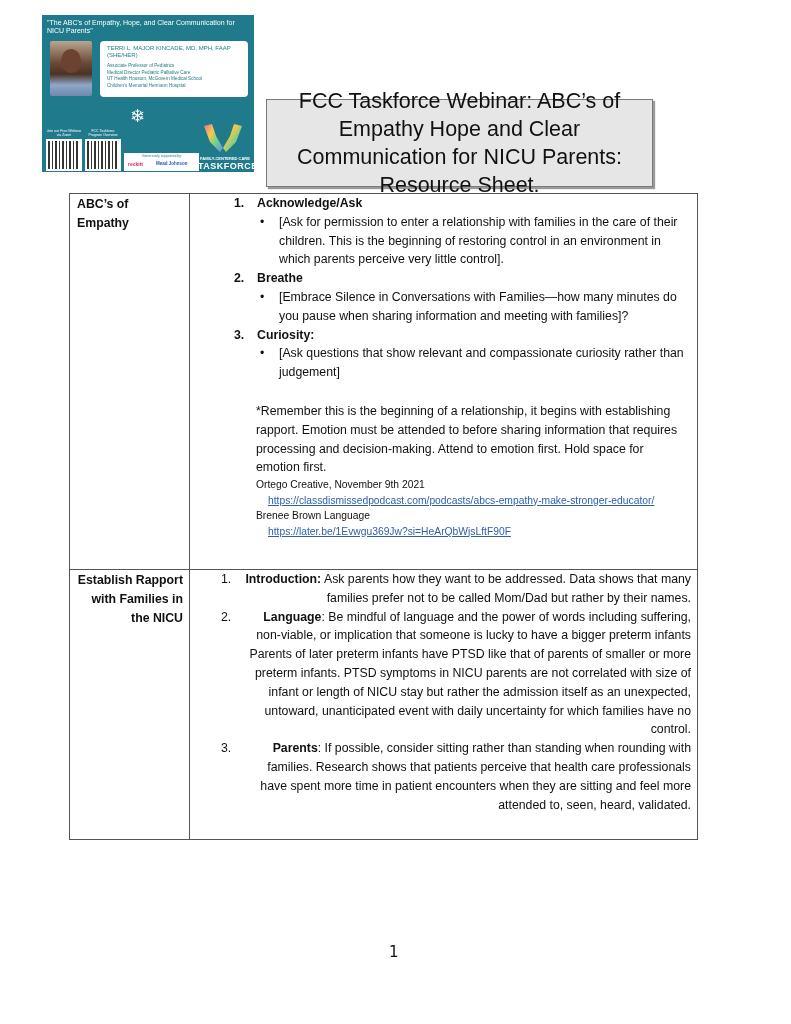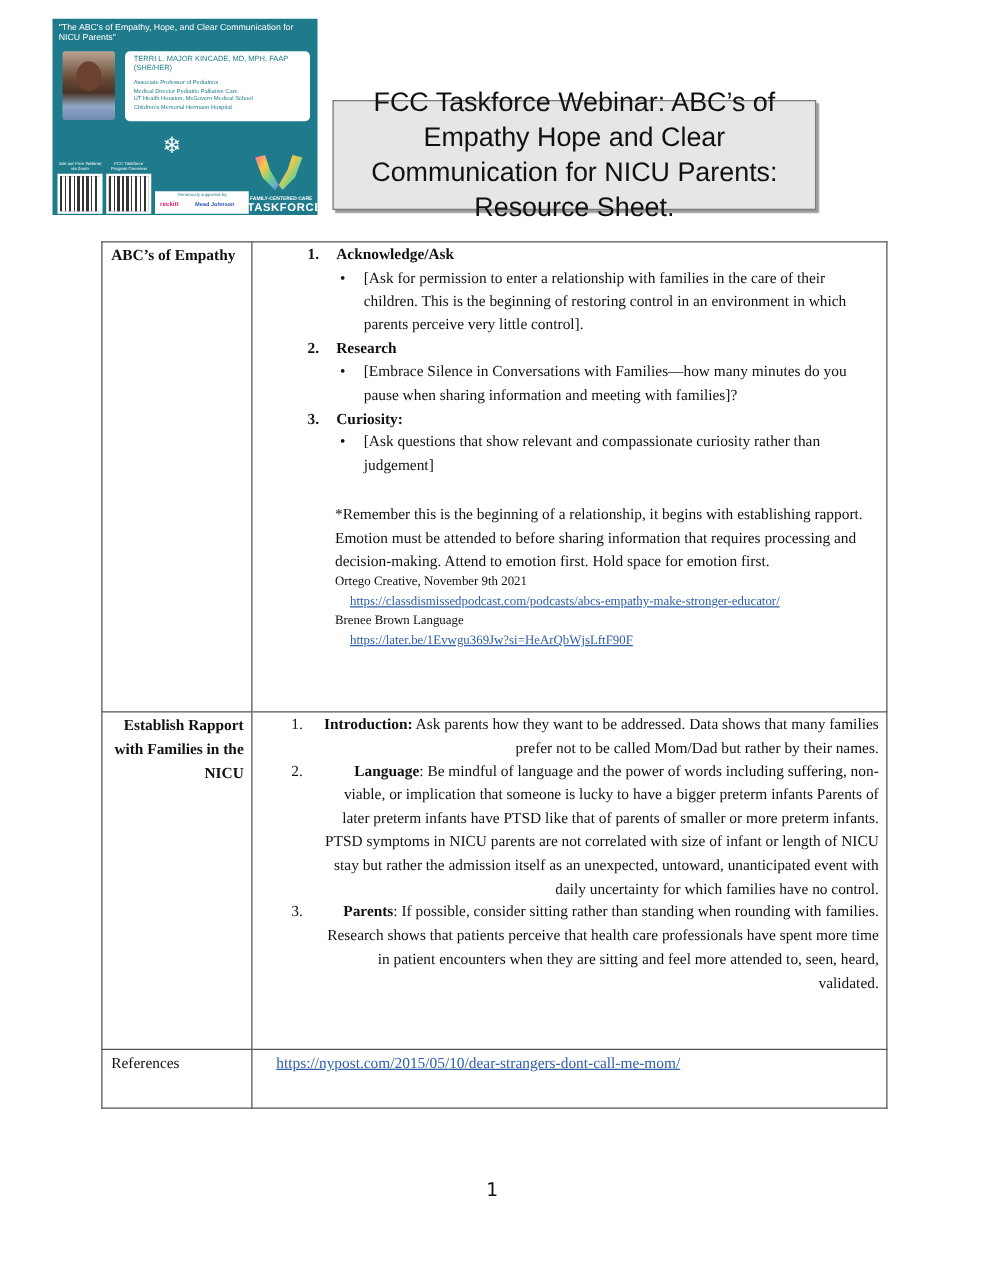--- a/index.html
+++ b/index.html
@@ -30,28 +30,28 @@
       opacity: .85; }
   .sponsor { position: absolute; left: 82px; top: 138px; width: 75px; height: 18px; background: #ffffff; }
   .sponsor-label { position: absolute; left: 2px; top: 1px; font-size: 3.5px; color: #1f7b8c; width: 72px; text-align: center; }
   .sponsor-logo1 { position: absolute; left: 4px; top: 8px; font-size: 5px; color: #e0256b; font-weight: bold; }
   .sponsor-logo2 { position: absolute; left: 32px; top: 8px; font-size: 4.5px; color: #2b56b8; font-weight: bold; }
   .hands { position: absolute; left: 158px; top: 105px; width: 46px; height: 34px; }
   .tf-line1 { position: absolute; left: 156px; top: 141px; font-size: 4px; color: #fff; font-weight: bold; width: 54px; text-align: center; }
   .tf-line2 { position: absolute; left: 156px; top: 146px; font-size: 9px; color: #fff; font-weight: bold; width: 54px; text-align: center; letter-spacing: 0.5px; }
 
   
-  .title-box { position: absolute; left: 266px; top: 80px; width: 387px; height: 88px;
+  .title-box { position: absolute; left: 266px; top: 99px; width: 387px; height: 88px;
                background: #e6e6e6; border: 1px solid #7a7a7a; box-shadow: 2px 2px 1px #9a9a9a; box-sizing: border-box;
                display: flex; align-items: center; justify-content: center; text-align: center; }
   .title-text { font-family: "Liberation Sans", sans-serif; font-size: 21.5px; line-height: 28px; color: #111; padding: 0 6px; }
 
   
-  .doc-table { position: absolute; left: 81px; top: 193px; width: 629px; border-collapse: collapse;
-               font-family: Liberation Serif, serif; font-size: 12.3px; line-height: 18.8px; }
+  .doc-table { position: absolute; left: 69px; top: 193px; width: 629px; border-collapse: collapse;
+               font-family: Liberation Sans, sans-serif; font-size: 12.3px; line-height: 18.8px; }
   .doc-table td { border: 1px solid #555; vertical-align: top; padding: 0; }
   .col-head { width: 106px; padding: 1px 6px 0 7px !important; font-weight: bold; }
   .col-head.normal { font-weight: normal; }
   .col-body { padding: 0; }
 
   .row1 { height: 376px; }
   .row2 { height: 270px; text-align: right; }
   .row3 { height: 47px; }
 
   .num-item { position: relative; padding-left: 67px; padding-right: 8px; }
@@ -132,21 +132,21 @@
       <div class="num-item">
         <span class="num">1.</span>
         <span class="lbl">Acknowledge/Ask</span>
       </div>
       <div class="bullet-item">
         <span class="dot">•</span>
         <span>[Ask for permission to enter a relationship with families in the care of their children. This is the beginning of restoring control in an environment in which parents perceive very little control].</span>
       </div>
       <div class="num-item">
         <span class="num">2.</span>
-        <span class="lbl">Research</span>
+        <span class="lbl">Breathe</span>
       </div>
       <div class="bullet-item">
         <span class="dot">•</span>
         <span>[Embrace Silence in Conversations with Families—how many minutes do you pause when sharing information and meeting with families]?</span>
       </div>
       <div class="num-item">
         <span class="num">3.</span>
         <span class="lbl">Curiosity:</span>
       </div>
       <div class="bullet-item">
@@ -167,22 +167,16 @@
         <span class="num">1.</span><span class="lbl">Introduction:</span><span> Ask parents how they want to be addressed. Data shows that many families prefer not to be called Mom/Dad but rather by their names.</span>
       </div>
       <div class="r2-item">
         <span class="num">2.</span><span class="lbl">Language</span><span>: Be mindful of language and the power of words including suffering, non-viable, or implication that someone is lucky to have a bigger preterm infants Parents of later preterm infants have PTSD like that of parents of smaller or more preterm infants. PTSD symptoms in NICU parents are not correlated with size of infant or length of NICU stay but rather the admission itself as an unexpected, untoward, unanticipated event with daily uncertainty for which families have no control.</span>
       </div>
       <div class="r2-item">
         <span class="num">3.</span><span class="lbl">Parents</span><span>: If possible, consider sitting rather than standing when rounding with families. Research shows that patients perceive that health care professionals have spent more time in patient encounters when they are sitting and feel more attended to, seen, heard, validated.</span>
       </div>
     </td>
   </tr>
-  <tr class="row3">
-    <td class="col-head normal">References</td>
-    <td class="refs-cell">
-      <a class="ref-link">https://nypost.com/2015/05/10/dear-strangers-dont-call-me-mom/</a>
-    </td>
-  </tr>
 </tbody>
   </table>
 
 <div class="page-number">1</div>
 
 </body></html>

